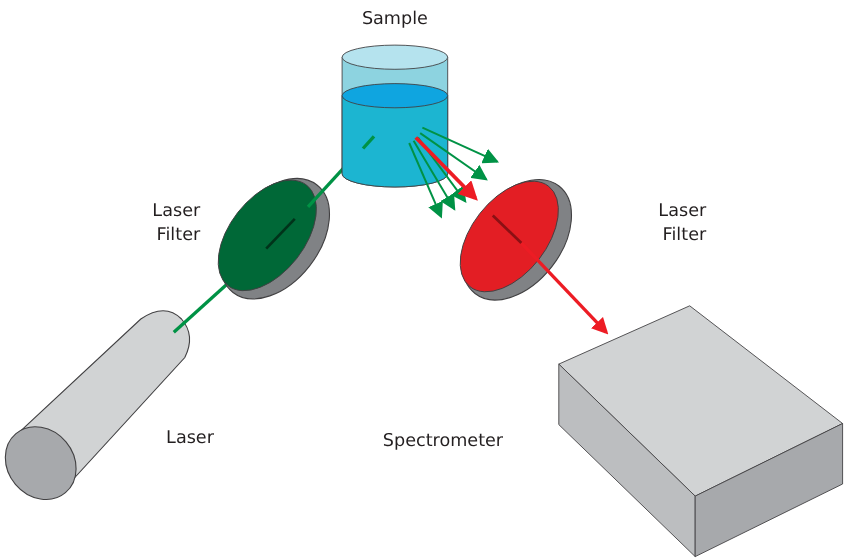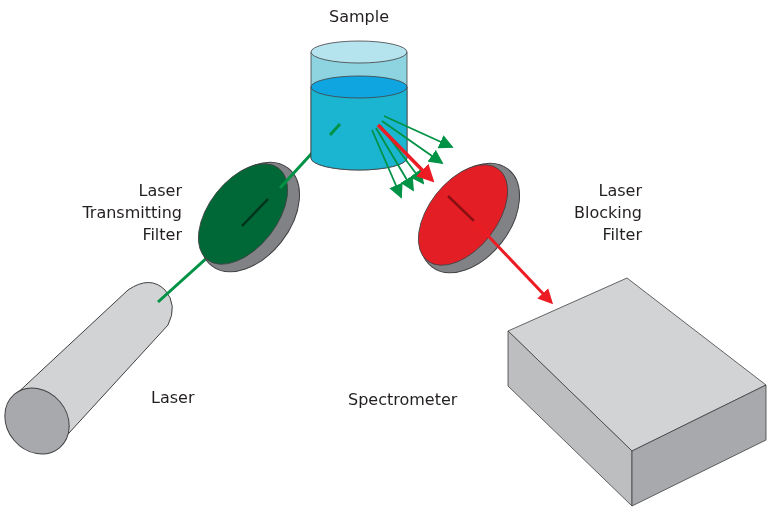--- a/index.html
+++ b/index.html
@@ -76,25 +76,23 @@
     <polygon points="508,331 627,278 766,385 632,451" fill="#d1d3d4" stroke="#414042" stroke-width="0.8"></polygon>
     <polygon points="508,331 632,451 632,506 508,386" fill="#bcbec0" stroke="#414042" stroke-width="0.8"></polygon>
     <polygon points="632,451 766,385 766,440 632,506" fill="#a7a9ac" stroke="#414042" stroke-width="0.8"></polygon>
   </g>
 </svg>
 
 <div class="label" style="left:329px; top:6px;">Sample</div>
 
 <div class="label" style="left:48px; top:180px; width:134px;">
   <span>Laser</span>
-  <span>Transmitting</span>
   <span>Filter</span>
 </div>
 
 <div class="label" style="left:548px; top:180px; width:94px;">
   <span>Laser</span>
-  <span>Blocking</span>
   <span>Filter</span>
 </div>
 
 <div class="label" style="left:151px; top:387px;">Laser</div>
 
 <div class="label" style="left:348px; top:389px;">Spectrometer</div>
 
 </body></html>

